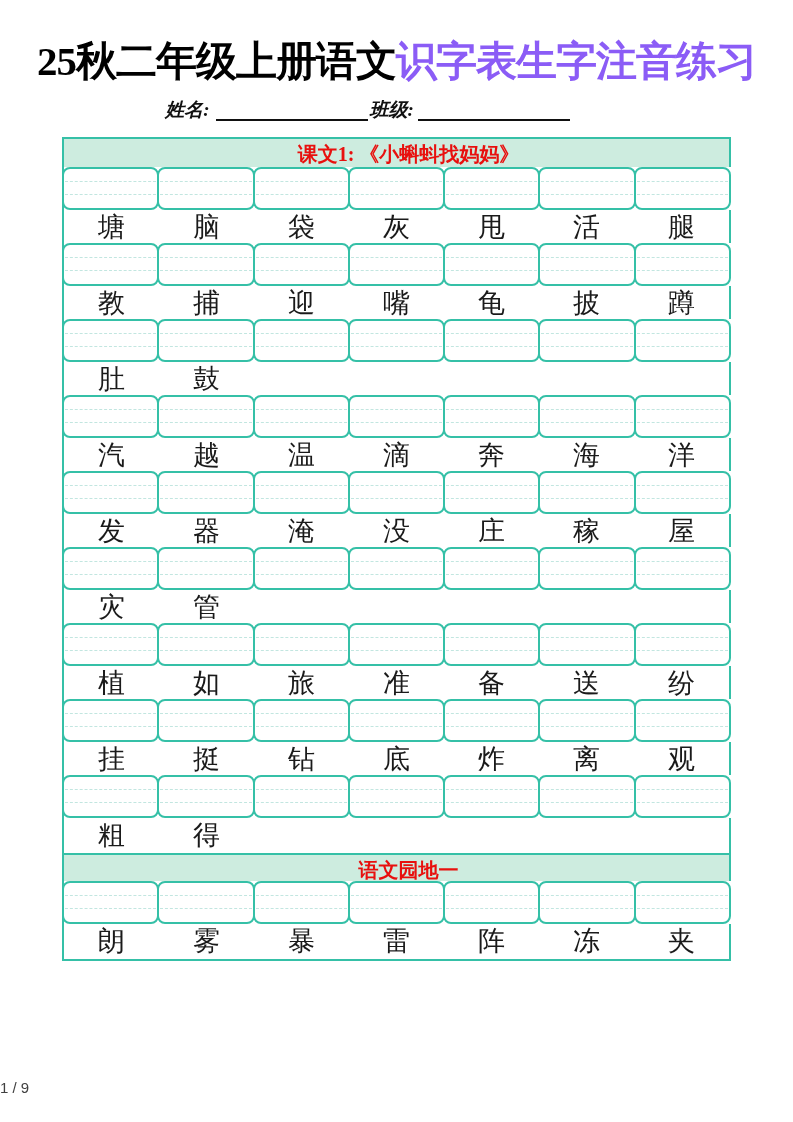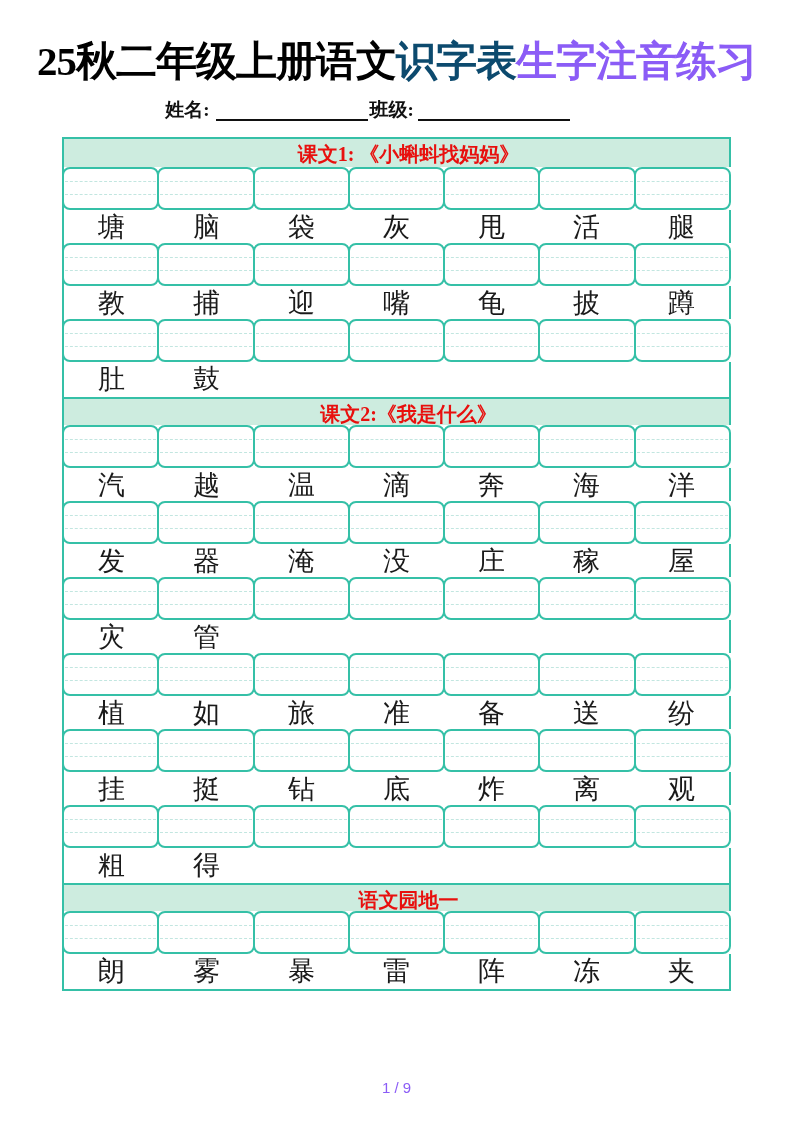--- a/index.html
+++ b/index.html
@@ -14,36 +14,37 @@
   .title {
     margin-top: 34px;
     text-align: center;
     font-size: 41px;
     font-weight: bold;
     font-family: "Liberation Serif", "DejaVu Serif", serif;
     letter-spacing: -1px;
     white-space: nowrap;
   }
   .title .t-black { color: #000000; }
-  .title .t-blue  { color: #0c4a6e; }
+  .title .t-blue  { color: #8b5cf6; }
   .title .t-red   { color: #8b5cf6; }
   
   .form-line {
     margin-top: 10px;
     display: flex;
     justify-content: center;
     align-items: flex-end;
     transform: translateX(-28px);
     font-family: "Liberation Serif", "DejaVu Serif", serif;
   }
   .form-label {
     font-size: 19px;
     font-weight: bold;
     color: #111111;
     line-height: 22px;
+    font-style: italic;
   }
   .blank {
     display: inline-block;
     width: 152px;
     height: 22px;
     border-bottom: 2px solid #111111;
     margin: 0 2px 0 6px;
   }
   .blank.second { margin-left: 4px; }
   
@@ -101,22 +102,22 @@
     line-height: 35px;
     color: #1a1a1a;
     font-family: "Liberation Serif", "DejaVu Serif", serif;
   }
   
   .page-footer {
     position: absolute;
     bottom: 26px;
     left: 0;
     width: 100%;
-    text-align: center;
-    color: #8b5cf6;
+    text-align: left;
+    color: #404040;
     font-size: 15px;
   }
 </style>
 </head>
 <body>
 
 <div class="title">
   <span class="t-black">25秋二年级上册语文</span><span class="t-blue">识字表</span><span class="t-red">生字注音练习</span>
 </div>
 
@@ -176,21 +177,20 @@
     </div>
     <div class="char-row">
       <div class="char-cell">肚</div>
       <div class="char-cell">鼓</div>
       <div class="char-cell"></div>
       <div class="char-cell"></div>
       <div class="char-cell"></div>
       <div class="char-cell"></div>
       <div class="char-cell"></div>
     </div>
-    <div class="section-header bordered">课文2:《我是什么》</div>
     <div class="pinyin-row">
       <div class="pinyin-cell"></div>
       <div class="pinyin-cell"></div>
       <div class="pinyin-cell"></div>
       <div class="pinyin-cell"></div>
       <div class="pinyin-cell"></div>
       <div class="pinyin-cell"></div>
       <div class="pinyin-cell"></div>
     </div>
     <div class="char-row">

